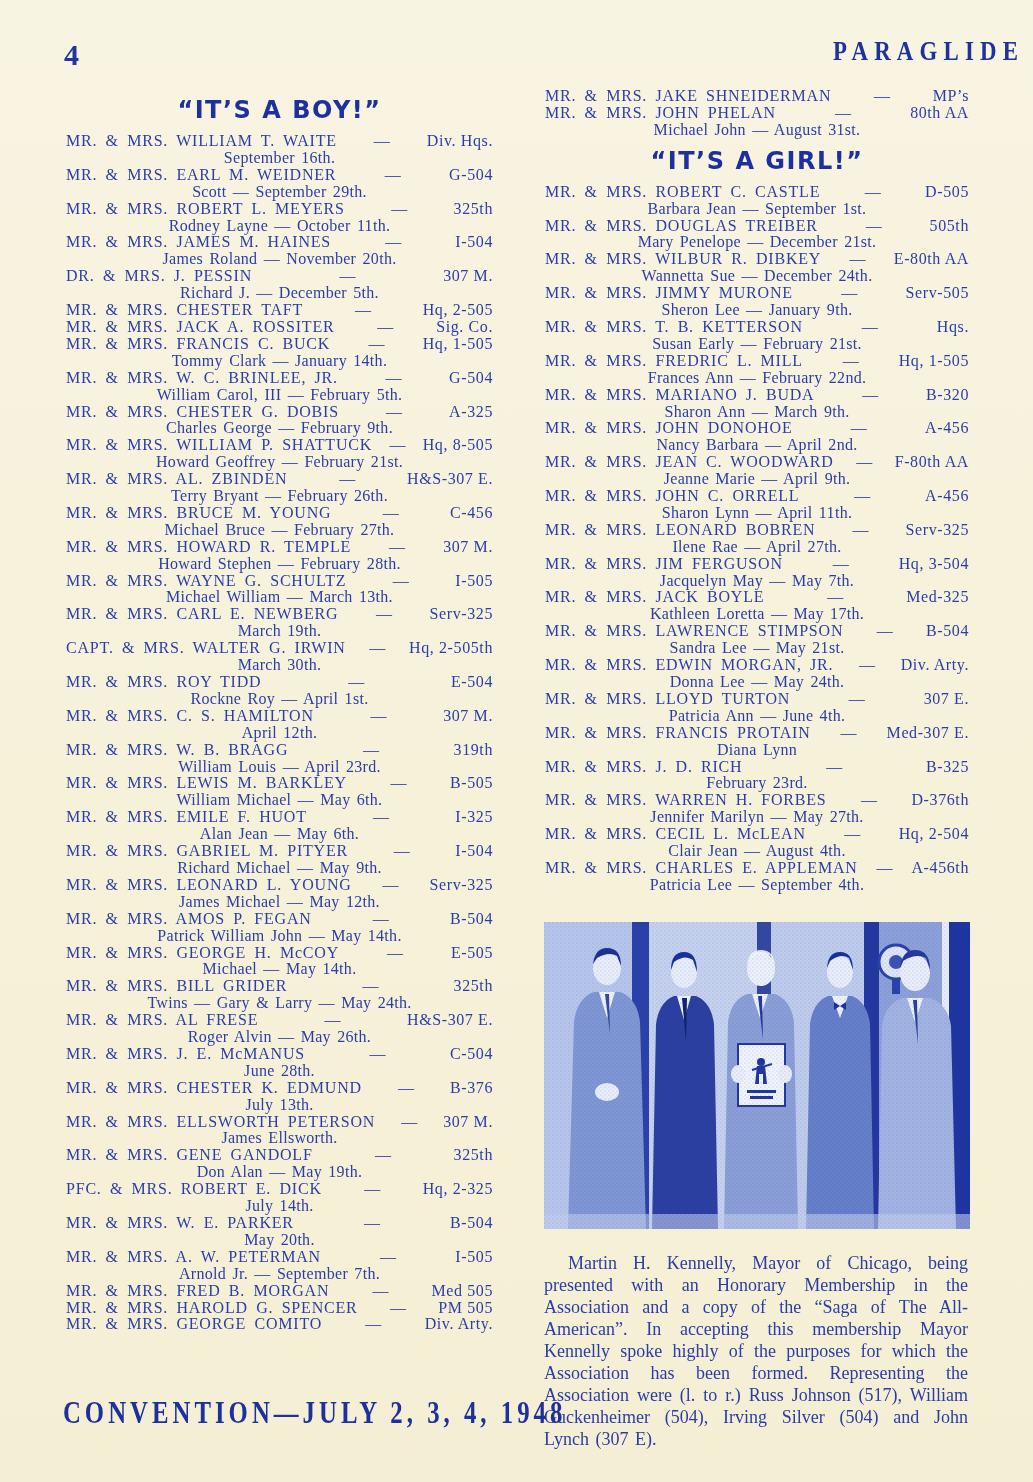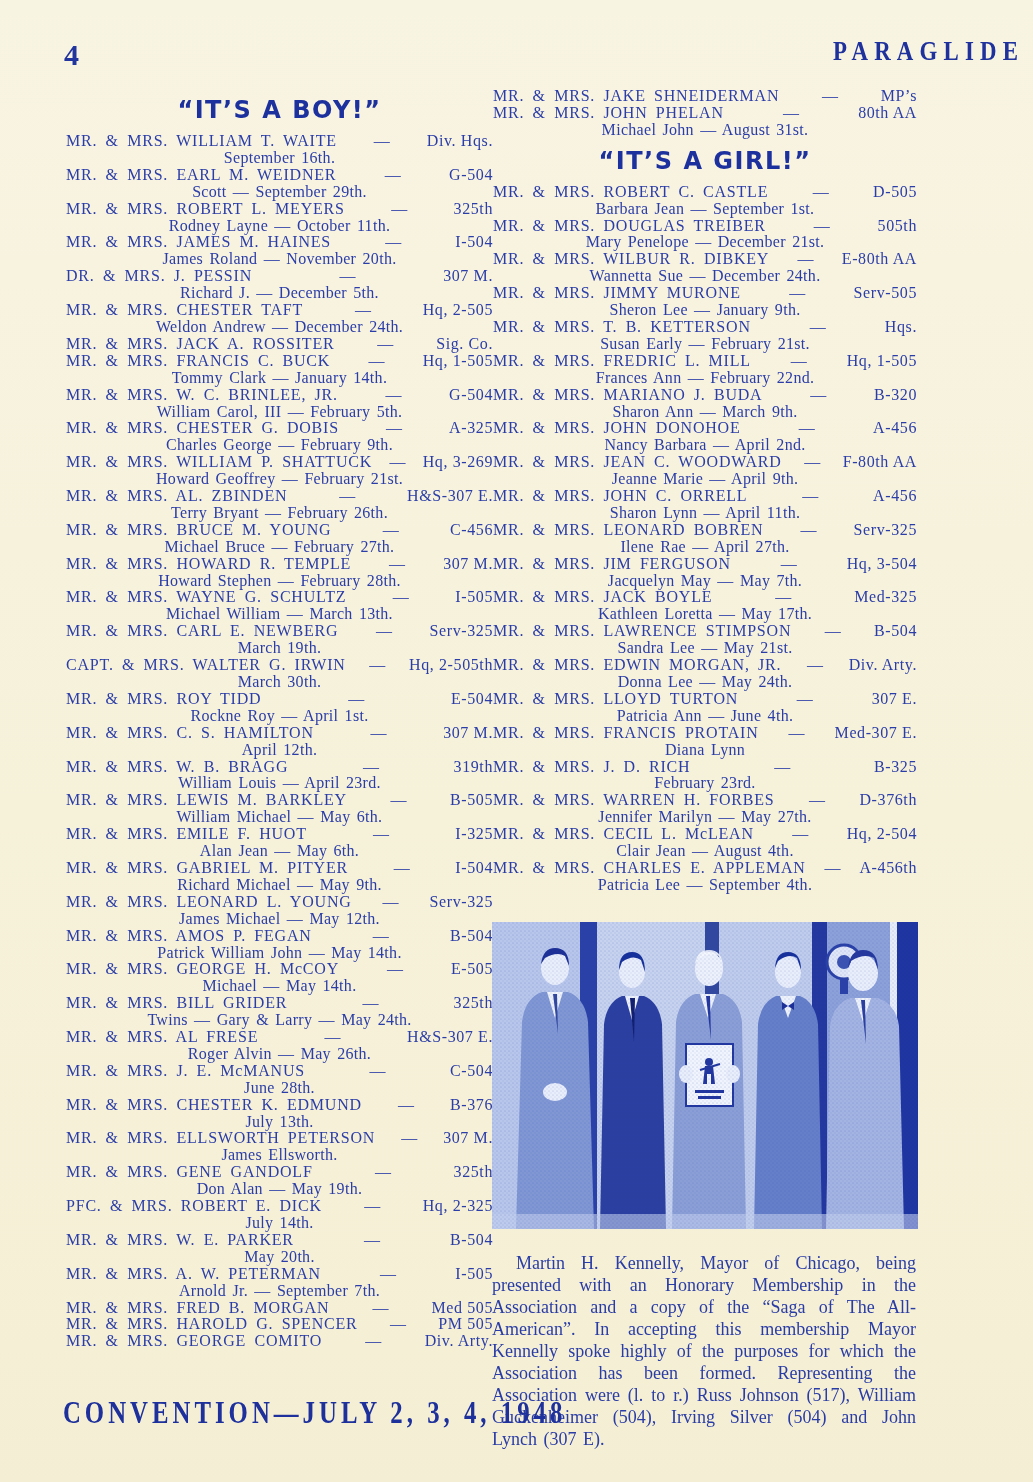--- a/index.html
+++ b/index.html
@@ -23,21 +23,21 @@
     font-size:26px;font-weight:bold;color:#1e319c;
     letter-spacing:7px;
     transform:scaleX(.88) scaleY(1.05);
     transform-origin:center top;
   }
   
   .columns{
     position:absolute;left:66px;top:88px;
     display:flex;width:903px;
   }
-  .col-left{width:427px;}
+  .col-left{width:427px;margin-right:52px;}
   .col-right{width:424px;}
   .section-heading{
     text-align:center;
     font-family:"DejaVu Sans", sans-serif;
     font-weight:bold;font-size:24px;color:#1d319e;
     letter-spacing:1.5px;
     margin:8px 0 9px 0;
   }
   .entry{margin:0;}
   .l1{
@@ -143,23 +143,20 @@
               <span>Richard J. — December 5th.</span>
             </div>
           </div>
 
           <div class="entry">
             <div class="l1">
               <span class="parents">MR. &amp; MRS. CHESTER TAFT</span>
               <span class="dash">—</span>
               <span class="unit">Hq, 2-505</span>
             </div>
-            <div class="l2">
-              <span>Weldon Andrew — December 24th.</span>
-            </div>
           </div>
 
           <div class="entry">
             <div class="l1">
               <span class="parents">MR. &amp; MRS. JACK A. ROSSITER</span>
               <span class="dash">—</span>
               <span class="unit">Sig. Co.</span>
             </div>
           </div>
 
@@ -193,21 +190,21 @@
             </div>
             <div class="l2">
               <span>Charles George — February 9th.</span>
             </div>
           </div>
 
           <div class="entry">
             <div class="l1">
               <span class="parents">MR. &amp; MRS. WILLIAM P. SHATTUCK</span>
               <span class="dash">—</span>
-              <span class="unit">Hq, 3-269</span>
+              <span class="unit">Hq, 8-505</span>
             </div>
             <div class="l2">
               <span>Howard Geoffrey — February 21st.</span>
             </div>
           </div>
 
           <div class="entry">
             <div class="l1">
               <span class="parents">MR. &amp; MRS. AL. ZBINDEN</span>
               <span class="dash">—</span>

